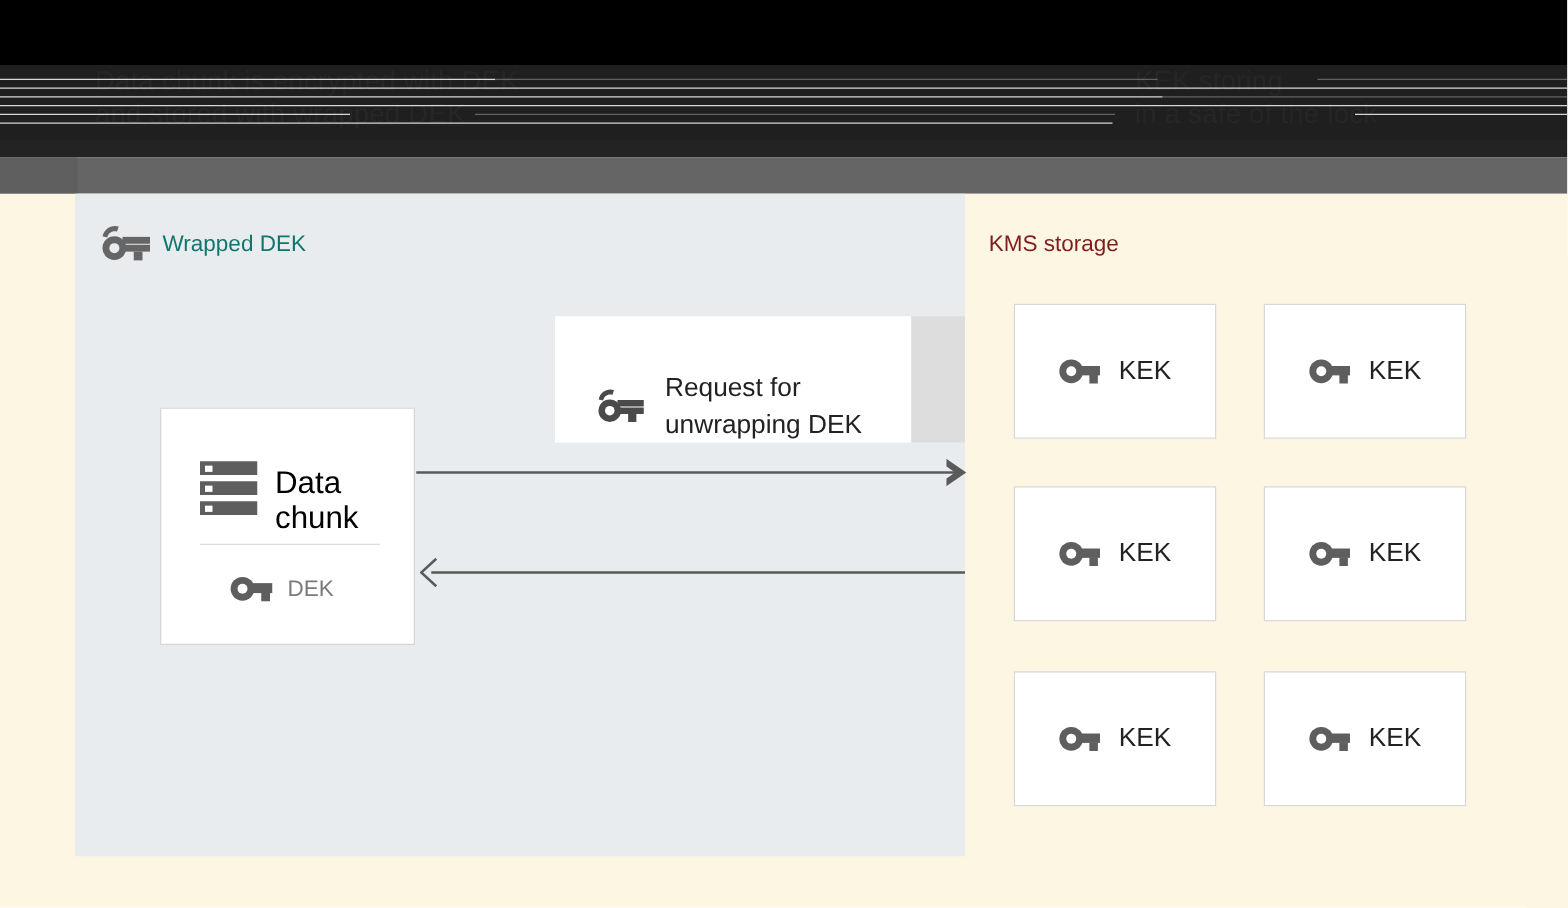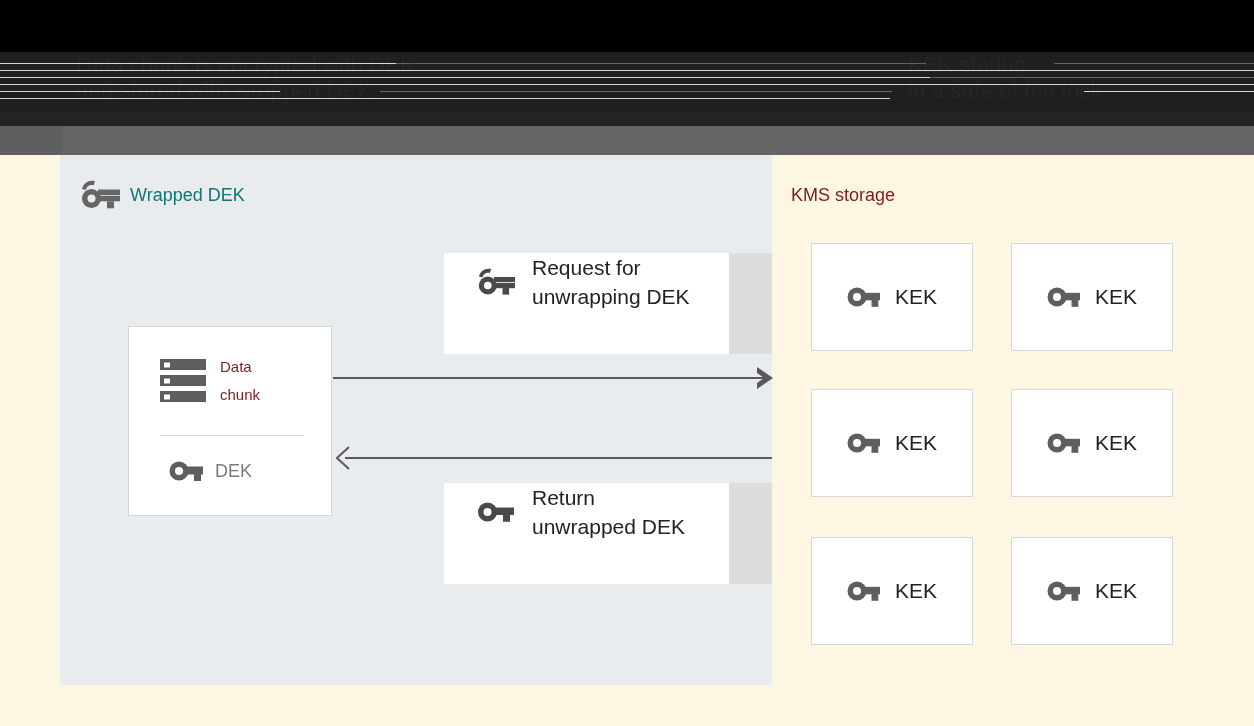--- a/index.html
+++ b/index.html
@@ -128,54 +128,55 @@
     left: 0; top: 26px;
     width: 204px;
     display: flex;
     align-items: center;
     padding-left: 31px;
     box-sizing: border-box;
   }
   .dc-server-icon { width: 46px; height: 48px; flex: 0 0 auto; }
   .dc-title {
     margin-left: 14px;
-    font-size: 15px;
+    font-size: 25px;
     line-height: 28px;
-    color: #7f1d1d;
+    color: #000000;
     white-space: pre-line;
+    margin-top: 19px;
   }
   .dc-divider {
     position: absolute;
     left: 31px; top: 108px;
     width: 144px; height: 1px;
     background: #dcdcdc;
   }
   .dc-bottom {
     position: absolute;
     left: 0; top: 132px;
     width: 204px;
     display: flex;
     align-items: center;
-    padding-left: 40px;
+    padding-left: 55px;
     box-sizing: border-box;
   }
   .dc-key-icon { width: 34px; height: 24px; flex: 0 0 auto; }
   .dc-dek-label {
     margin-left: 12px;
     font-size: 18px;
     color: #7b7b7b;
     line-height: 20px;
   }
 
   
   .msg-card {
     position: absolute;
     height: 101px;
     display: flex;
-    align-items: flex-start;
+    align-items: flex-end;
     box-sizing: border-box;
   }
   .msg-card .white-part {
     position: absolute;
     left: 0; top: 0;
     width: 285px; height: 101px;
     background: #ffffff;
     box-sizing: border-box;
   }
   .msg-card .grey-part {
@@ -341,36 +342,20 @@
           <rect x="18" y="10" width="21" height="5.2" fill="#4a4a4a"></rect>
           <rect x="18" y="16" width="21" height="5.2" fill="#4a4a4a"></rect>
           <rect x="26.5" y="21" width="6.6" height="6.6" fill="#4a4a4a"></rect>
         </svg>
       </div>
       <div class="msg-text">Request for
 unwrapping DEK</div>
     </div>
   </div>
 
-  <div class="msg-card" id="return-card">
-    <div class="white-part"></div>
-    <div class="grey-part"></div>
-    <div class="msg-inner">
-      <div class="msg-key-icon">
-        <svg class="icon" viewBox="0 0 40 30" width="40" height="30" aria-hidden="true">
-          <circle cx="11.5" cy="15" r="9.5" fill="#4a4a4a"></circle>
-          <circle cx="11.5" cy="15" r="4" fill="#ffffff"></circle>
-          <rect x="19" y="10.5" width="19" height="7.5" fill="#4a4a4a"></rect>
-          <rect x="27" y="17.8" width="7" height="7" fill="#4a4a4a"></rect>
-        </svg>
-      </div>
-      <div class="msg-text">Return
-unwrapped DEK</div>
-    </div>
-  </div>
 
   <div class="kek-card" style="left:811px; top:243px;">
     <div class="kek-inner">
       <div class="kek-key-icon">
         <svg class="icon" viewBox="0 0 34 24" width="34" height="24" aria-hidden="true">
           <circle cx="10" cy="12" r="9.5" fill="#5e5e5e"></circle>
             <circle cx="10" cy="12" r="4" fill="#ffffff"></circle>
           <rect x="17" y="7.8" width="16" height="7.5" fill="#5e5e5e"></rect>
             <rect x="24.5" y="15" width="6.8" height="6.8" fill="#5e5e5e"></rect>
         </svg>

